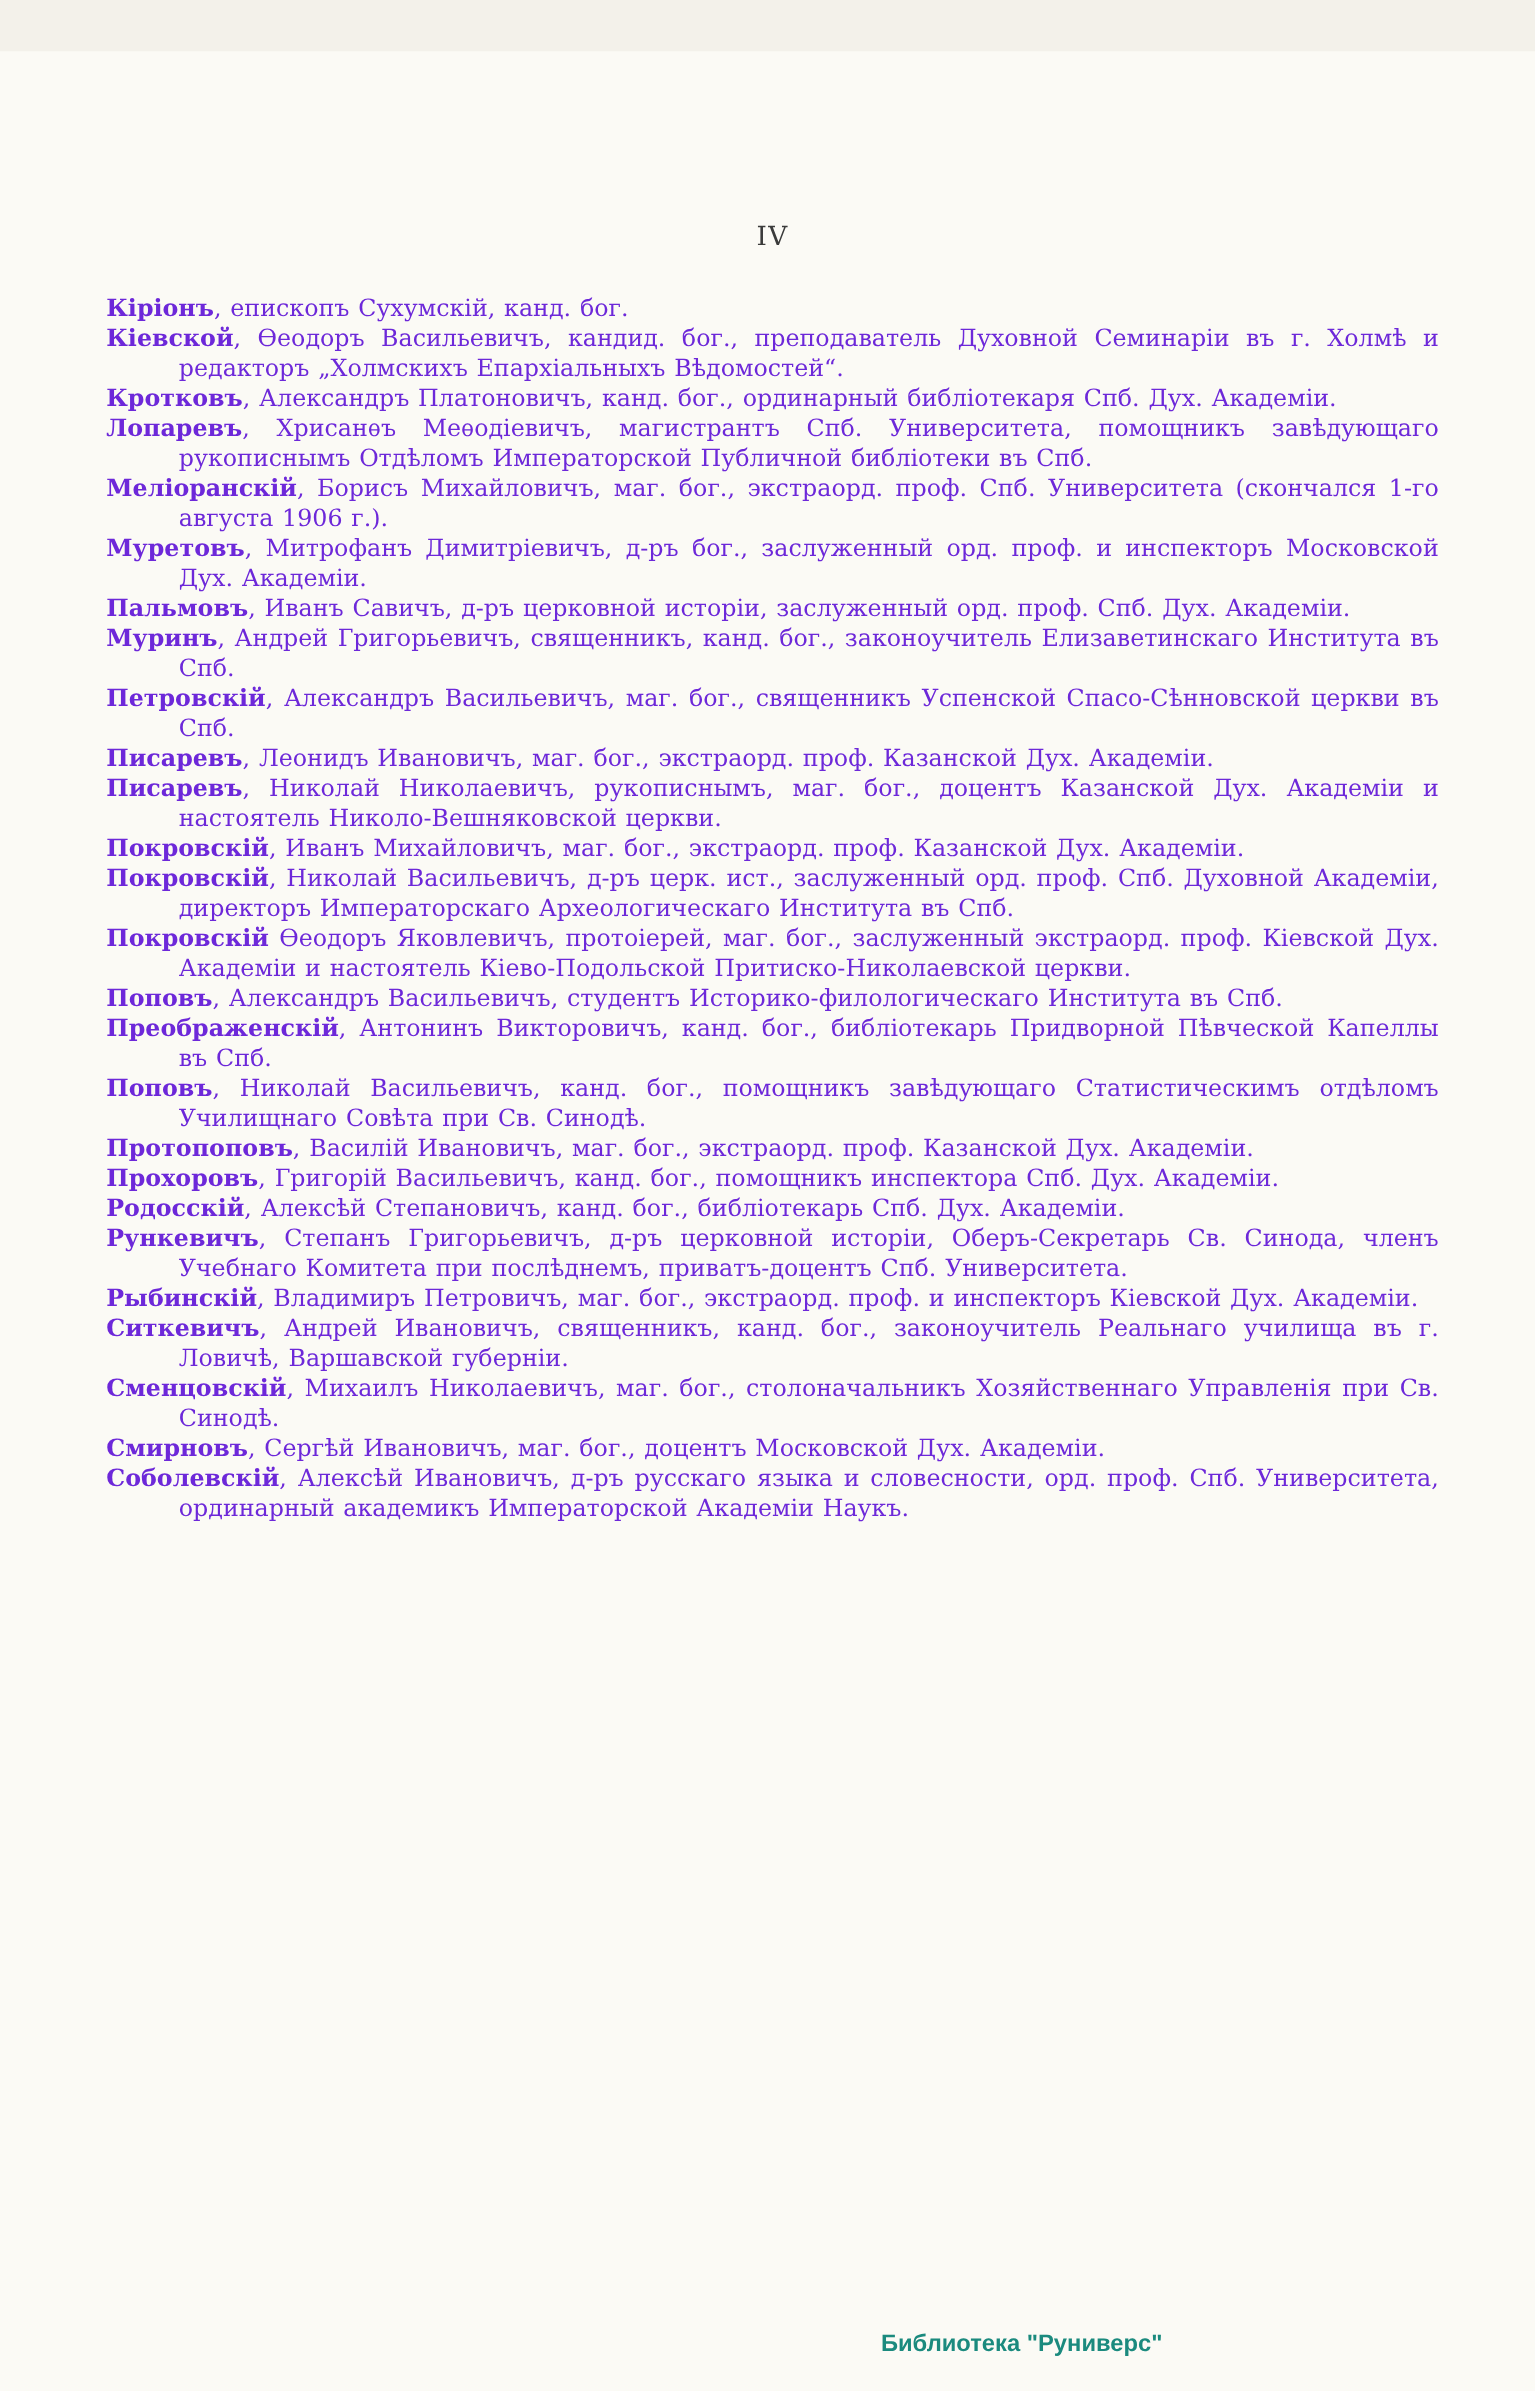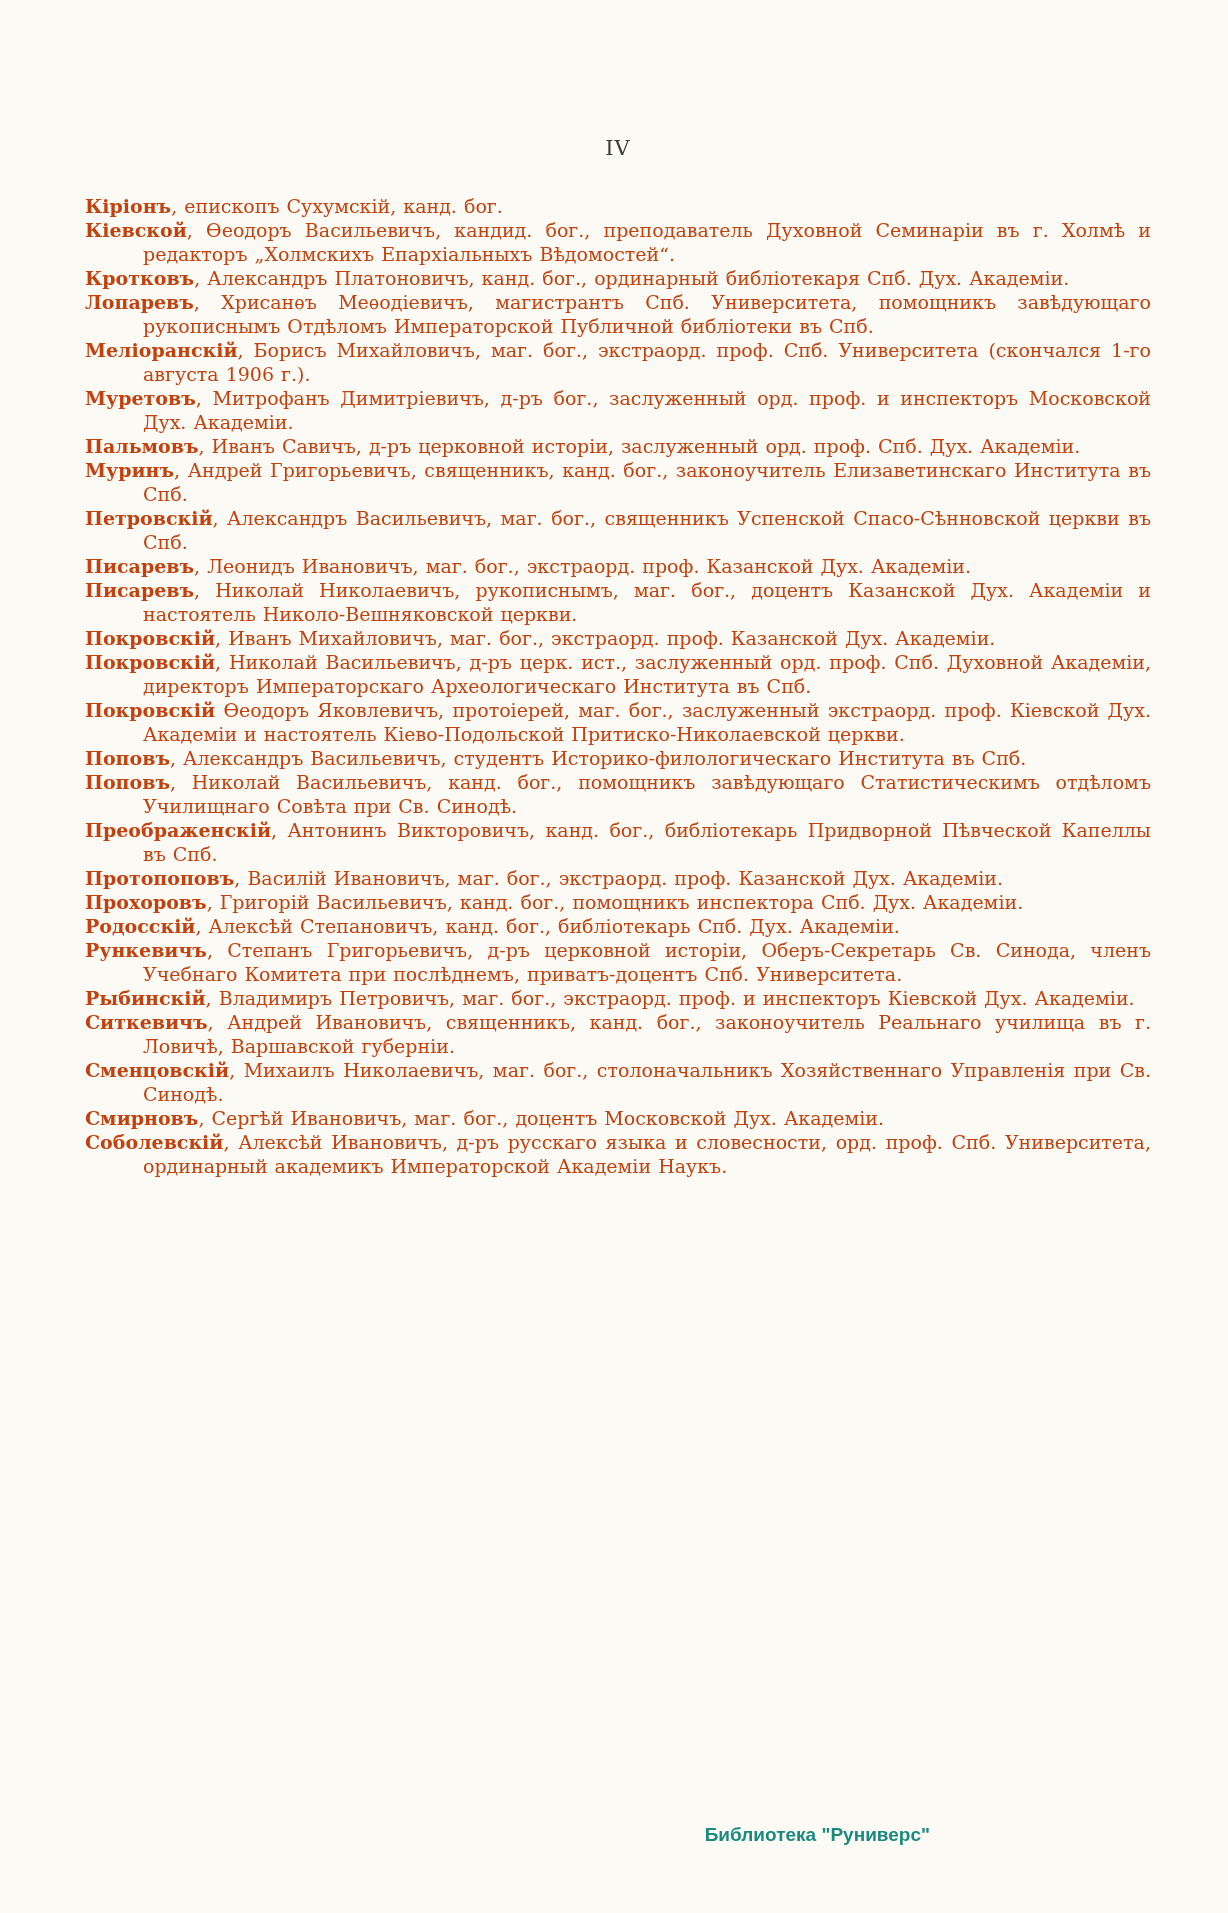--- a/index.html
+++ b/index.html
@@ -11,20 +11,21 @@
     height: 1913px;
     position: relative;
     background: #f3f1ea;
     font-family: "DejaVu Serif", serif;
     overflow: hidden;
   }
   .scan-page {
     position: absolute;
     inset: 0;
     background: #fbfaf5;
+    margin-top: 41px;
   }
   .page-number {
     position: absolute;
     top: 136px;
     left: 85px;
     width: 1066px;
     text-align: center;
     font-size: 21px;
     letter-spacing: 1px;
     color: #3b3b3b;
@@ -58,38 +59,38 @@
     color: #1b8a7e;
     white-space: nowrap;
   }
 </style>
 </head>
 <body>
 
 <div class="scan-page" style="background: rgb(251, 250, 245);">
   <div class="page-number">IV</div>
 
-  <div class="entries" id="entries" style="color: #c2410c;">
+  <div class="entries" id="entries" style="color: #6d28d9;">
       <p class="entry"><span class="surname">Кіріонъ</span><span>, епископъ Сухумскій, канд. бог.</span></p>
       <p class="entry"><span class="surname">Кіевской</span><span>, Ѳеодоръ Васильевичъ, кандид. бог., преподаватель Духовной Семинаріи въ г. Холмѣ и редакторъ „Холмскихъ Епархіальныхъ Вѣдомостей“.</span></p>
       <p class="entry"><span class="surname">Кротковъ</span><span>, Александръ Платоновичъ, канд. бог., ординарный библіотекаря Спб. Дух. Академіи.</span></p>
       <p class="entry"><span class="surname">Лопаревъ</span><span>, Хрисанѳъ Меѳодіевичъ, магистрантъ Спб. Университета, помощникъ завѣдующаго рукописнымъ Отдѣломъ Императорской Публичной библіотеки въ Спб.</span></p>
       <p class="entry"><span class="surname">Меліоранскій</span><span>, Борисъ Михайловичъ, маг. бог., экстраорд. проф. Спб. Университета (скончался 1-го августа 1906 г.).</span></p>
       <p class="entry"><span class="surname">Муретовъ</span><span>, Митрофанъ Димитріевичъ, д-ръ бог., заслуженный орд. проф. и инспекторъ Московской Дух. Академіи.</span></p>
       <p class="entry"><span class="surname">Пальмовъ</span><span>, Иванъ Савичъ, д-ръ церковной исторіи, заслуженный орд. проф. Спб. Дух. Академіи.</span></p>
       <p class="entry"><span class="surname">Муринъ</span><span>, Андрей Григорьевичъ, священникъ, канд. бог., законоучитель Елизаветинскаго Института въ Спб.</span></p>
       <p class="entry"><span class="surname">Петровскій</span><span>, Александръ Васильевичъ, маг. бог., священникъ Успенской Спасо-Сѣнновской церкви въ Спб.</span></p>
       <p class="entry"><span class="surname">Писаревъ</span><span>, Леонидъ Ивановичъ, маг. бог., экстраорд. проф. Казанской Дух. Академіи.</span></p>
       <p class="entry"><span class="surname">Писаревъ</span><span>, Николай Николаевичъ, рукописнымъ, маг. бог., доцентъ Казанской Дух. Академіи и настоятель Николо-Вешняковской церкви.</span></p>
       <p class="entry"><span class="surname">Покровскій</span><span>, Иванъ Михайловичъ, маг. бог., экстраорд. проф. Казанской Дух. Академіи.</span></p>
       <p class="entry"><span class="surname">Покровскій</span><span>, Николай Васильевичъ, д-ръ церк. ист., заслуженный орд. проф. Спб. Духовной Академіи, директоръ Императорскаго Археологическаго Института въ Спб.</span></p>
       <p class="entry"><span class="surname">Покровскій</span><span> Ѳеодоръ Яковлевичъ, протоіерей, маг. бог., заслуженный экстраорд. проф. Кіевской Дух. Академіи и настоятель Кіево-Подольской Притиско-Николаевской церкви.</span></p>
       <p class="entry"><span class="surname">Поповъ</span><span>, Александръ Васильевичъ, студентъ Историко-филологическаго Института въ Спб.</span></p>
+      <p class="entry"><span class="surname">Преображенскій</span><span>, Антонинъ Викторовичъ, канд. бог., библіотекарь Придворной Пѣвческой Капеллы въ Спб.</span></p>
       <p class="entry"><span class="surname">Поповъ</span><span>, Николай Васильевичъ, канд. бог., помощникъ завѣдующаго Статистическимъ отдѣломъ Училищнаго Совѣта при Св. Синодѣ.</span></p>
-      <p class="entry"><span class="surname">Преображенскій</span><span>, Антонинъ Викторовичъ, канд. бог., библіотекарь Придворной Пѣвческой Капеллы въ Спб.</span></p>
       <p class="entry"><span class="surname">Протопоповъ</span><span>, Василій Ивановичъ, маг. бог., экстраорд. проф. Казанской Дух. Академіи.</span></p>
       <p class="entry"><span class="surname">Прохоровъ</span><span>, Григорій Васильевичъ, канд. бог., помощникъ инспектора Спб. Дух. Академіи.</span></p>
       <p class="entry"><span class="surname">Родосскій</span><span>, Алексѣй Степановичъ, канд. бог., библіотекарь Спб. Дух. Академіи.</span></p>
       <p class="entry"><span class="surname">Рункевичъ</span><span>, Степанъ Григорьевичъ, д-ръ церковной исторіи, Оберъ-Секретарь Св. Синода, членъ Учебнаго Комитета при послѣднемъ, приватъ-доцентъ Спб. Университета.</span></p>
       <p class="entry"><span class="surname">Рыбинскій</span><span>, Владимиръ Петровичъ, маг. бог., экстраорд. проф. и инспекторъ Кіевской Дух. Академіи.</span></p>
       <p class="entry"><span class="surname">Ситкевичъ</span><span>, Андрей Ивановичъ, священникъ, канд. бог., законоучитель Реальнаго училища въ г. Ловичѣ, Варшавской губерніи.</span></p>
       <p class="entry"><span class="surname">Сменцовскій</span><span>, Михаилъ Николаевичъ, маг. бог., столоначальникъ Хозяйственнаго Управленія при Св. Синодѣ.</span></p>
       <p class="entry"><span class="surname">Смирновъ</span><span>, Сергѣй Ивановичъ, маг. бог., доцентъ Московской Дух. Академіи.</span></p>
       <p class="entry"><span class="surname">Соболевскій</span><span>, Алексѣй Ивановичъ, д-ръ русскаго языка и словесности, орд. проф. Спб. Университета, ординарный академикъ Императорской Академіи Наукъ.</span></p>
     </div>

